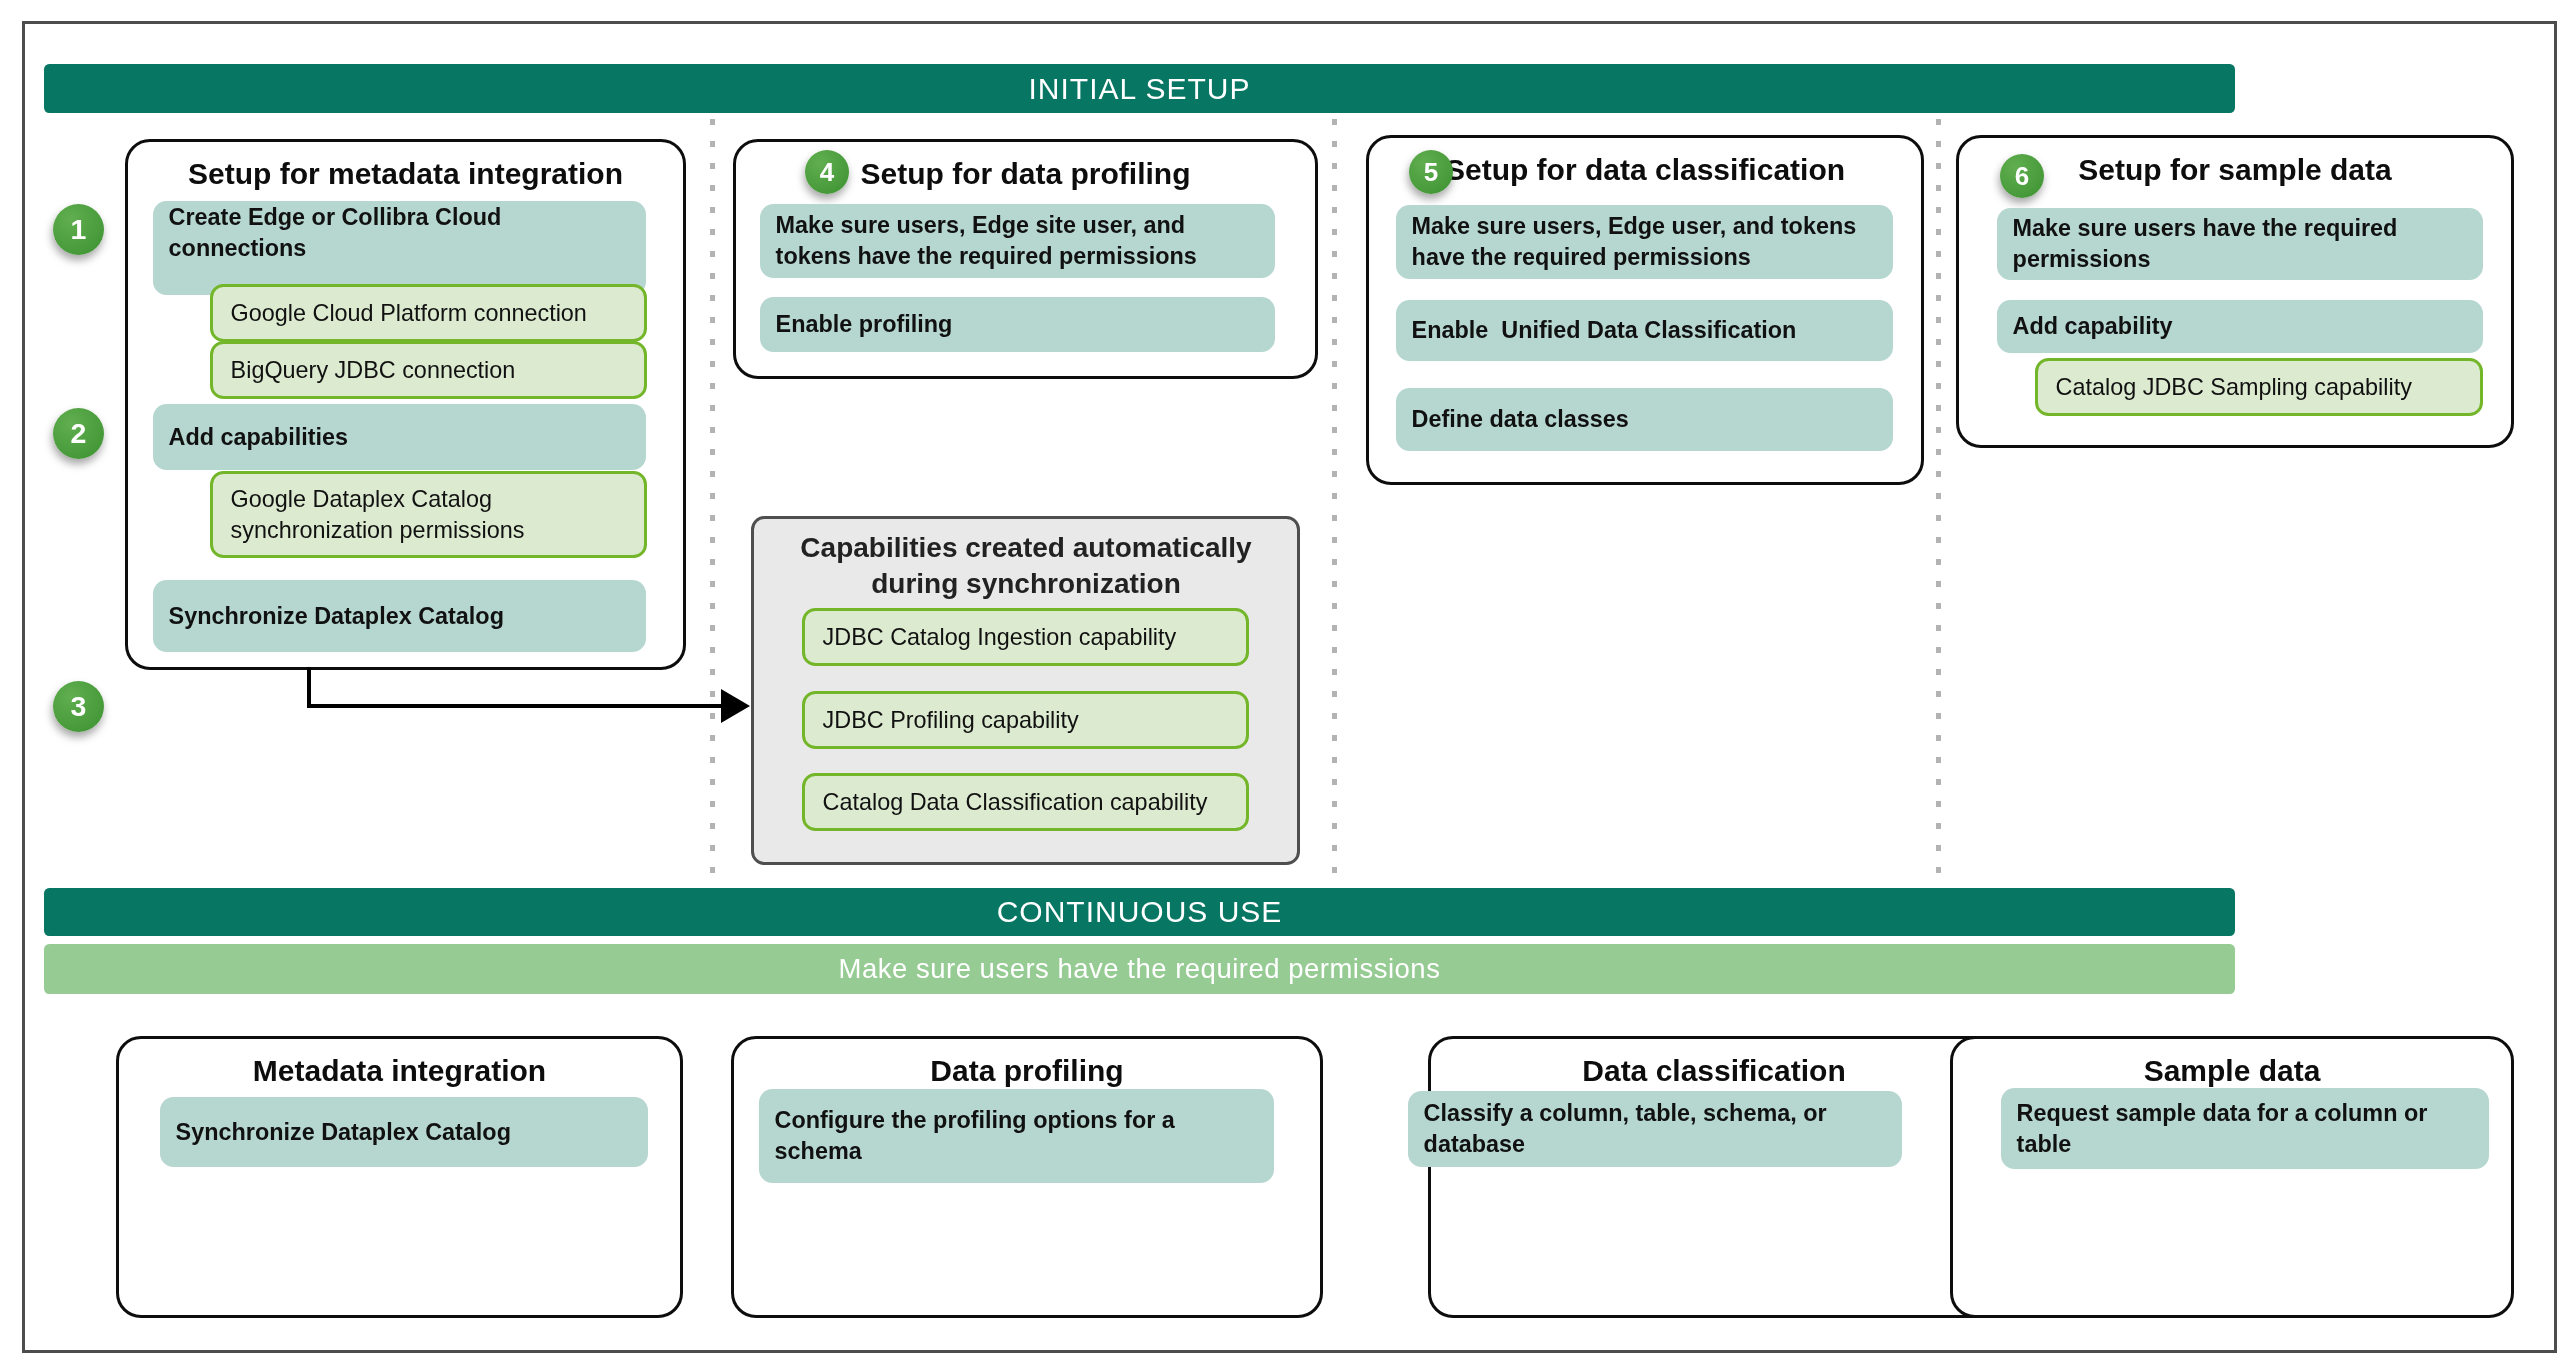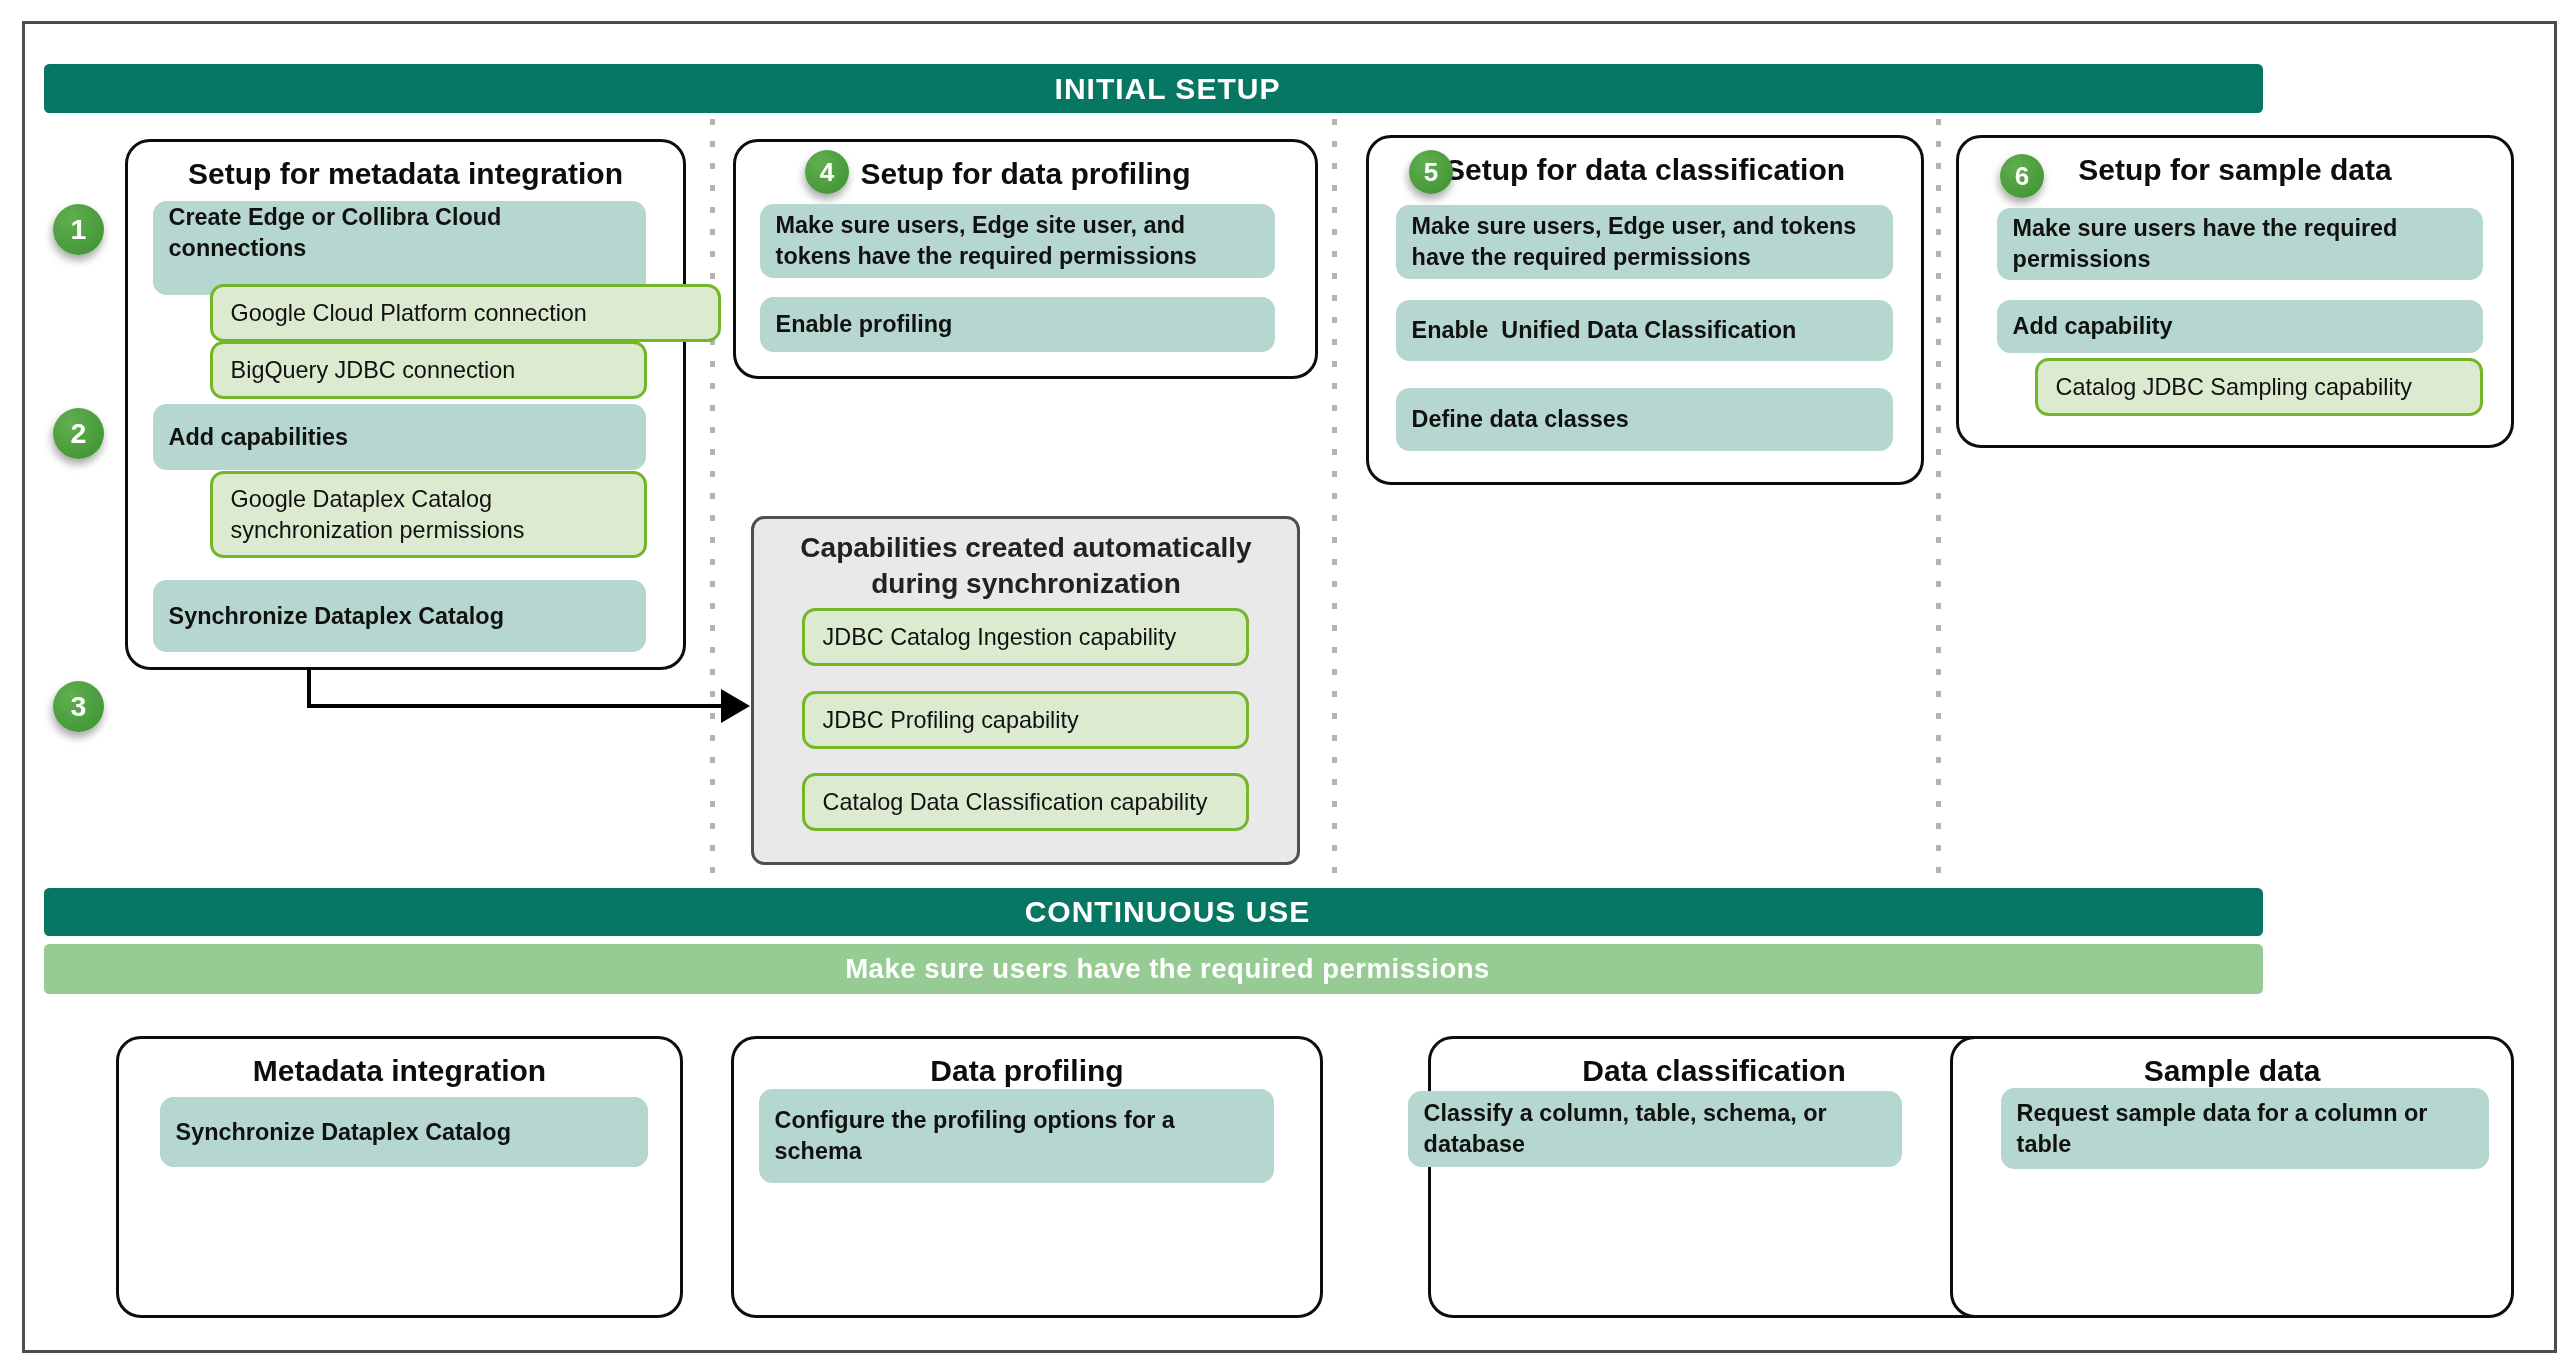--- a/index.html
+++ b/index.html
@@ -16,24 +16,23 @@
     position: absolute;
     left: 22px; top: 21px;
     width: 2529px; height: 1326px;
     border: 3.1px solid #4d4d4d;
   }
   .banner {
     position: absolute;
     left: 44px; width: 2191px;
     border-radius: 5.2px;
     color: #ffffff;
-    font-weight: bold;
+    font-weight: normal;
     display: flex; align-items: center; justify-content: center;
     letter-spacing: 1px;
-    padding-left: 28px;
   }
   .banner-initial   { top: 64px;  height: 49px; background: #077763; font-size: 30px; }
   .banner-continuous{ top: 888px; height: 48px; background: #077763; font-size: 30px; }
   .banner-note      { top: 944px; height: 50px; background: #96cb93; font-size: 27.5px; letter-spacing: 0.5px; }
 
   .sep {
     position: absolute;
     top: 119px; height: 759px; width: 4.7px;
     background: repeating-linear-gradient(to bottom, #b3b3b3 0 5.7px, transparent 5.7px 22px);
   }
@@ -97,21 +96,21 @@
     display: flex; align-items: center;
     padding: 5.2px 17.6px;
     box-sizing: border-box;
     white-space: pre-wrap;
     color: #111111;
   }
   .top-align { align-items: flex-start; padding-top: 1px; }
 
   
   .meta-create   { left: 153px; top: 201px;  width: 493px; height: 94px; }
-  .meta-gcp      { left: 210px; top: 284px;  width: 511px; height: 58px; }
+  .meta-gcp      { left: 210px; top: 284px;  width: 437px; height: 58px; }
   .meta-bq       { left: 210px; top: 341px;  width: 437px; height: 58px; }
   .meta-addcap   { left: 153px; top: 404px;  width: 493px; height: 66px; }
   .meta-synccap  { left: 210px; top: 471px;  width: 437px; height: 87px; }
   .meta-sync     { left: 153px; top: 580px; width: 493px; height: 72px; }
 
   
   .prof-perm   { left: 760px; top: 204px; width: 515px; height: 74px; }
   .prof-enable { left: 760px; top: 297px; width: 515px; height: 55px; }
 
   

